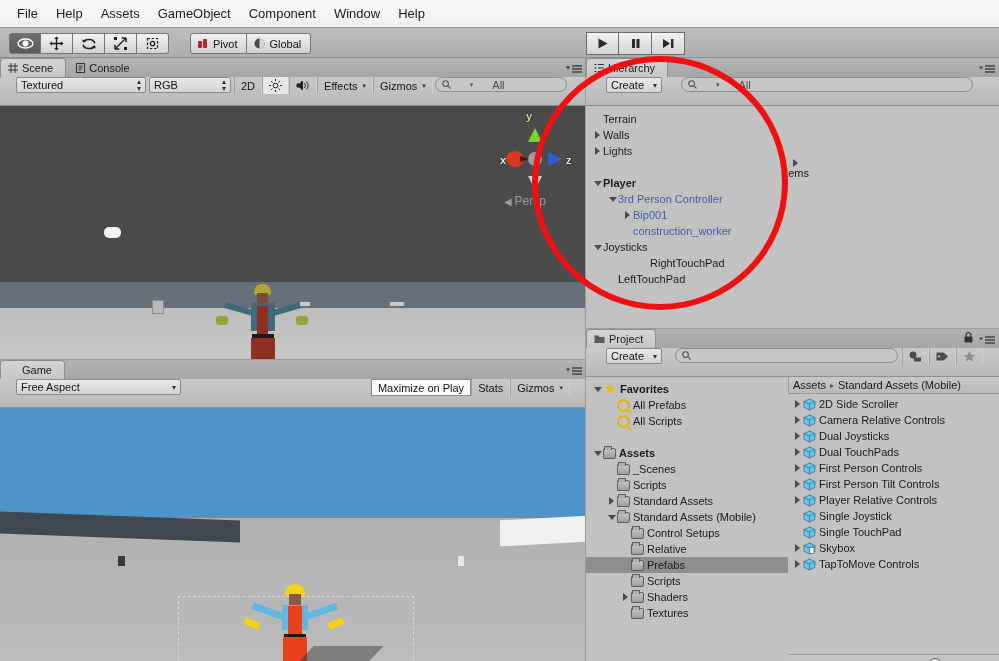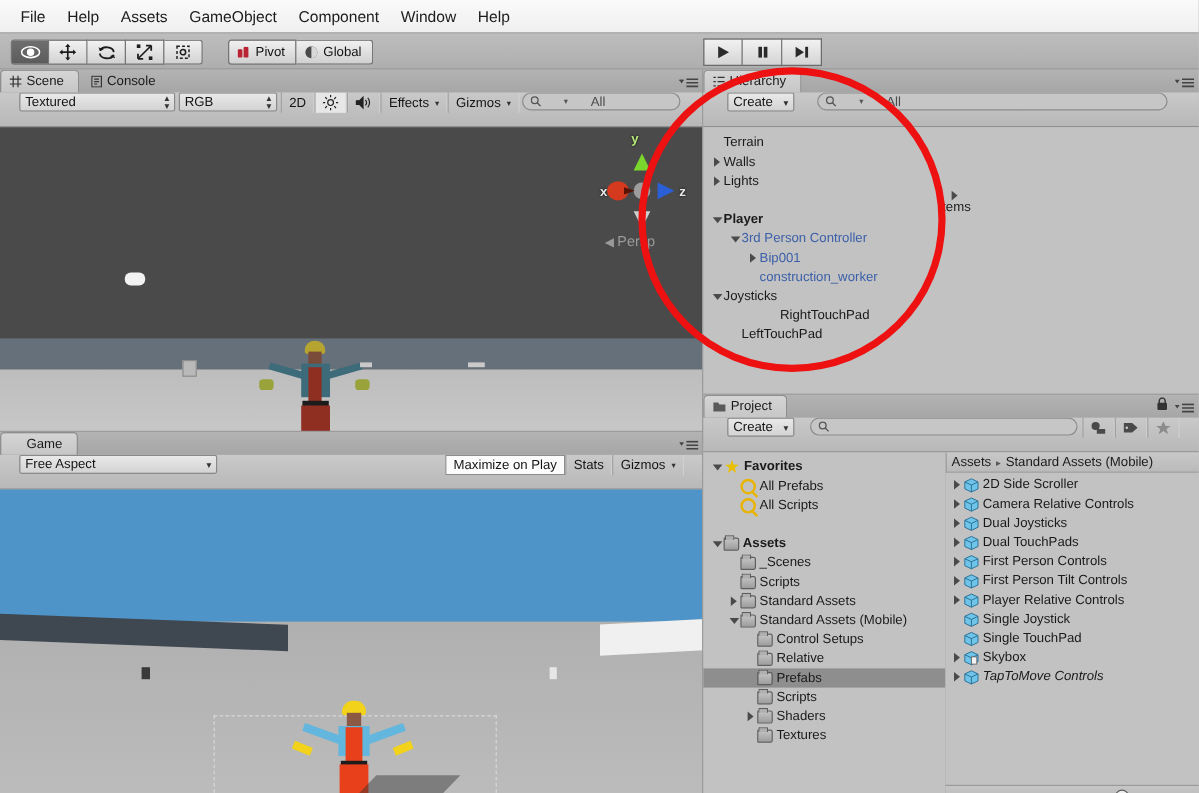--- a/index.html
+++ b/index.html
@@ -809,21 +809,21 @@
                 <span class="tri-r"></span>
               </span>
               <svg width="13" height="13" viewBox="0 0 13 13" class="prefab-cube">
                 <path d="M6.5 1L12 3.6v5.8L6.5 12 1 9.4V3.6z" fill="#6fc4ea" stroke="#2b6f93" stroke-width="0.8"></path>
                 <path d="M1 3.6L6.5 6.2 12 3.6" fill="none" stroke="#2b6f93" stroke-width="0.8"></path>
                 <path d="M6.5 6.2V12" fill="none" stroke="#2b6f93" stroke-width="0.8"></path>
                 <rect x="6.6" y="5.4" width="4.4" height="6" fill="#f2f2f2" stroke="#666" stroke-width="0.7"></rect>
               </svg>
               <span>Skybox</span>
             </div>
-            <div class="row" style="padding-left: 4px; font-style: italic;">
+            <div class="row" style="padding-left: 4px;">
               <span class="tw">
                 <span class="tri-r"></span>
               </span>
               <svg width="13" height="13" viewBox="0 0 13 13" class="prefab-cube">
                 <path d="M6.5 1L12 3.6v5.8L6.5 12 1 9.4V3.6z" fill="#6fc4ea" stroke="#2b6f93" stroke-width="0.8"></path>
                 <path d="M1 3.6L6.5 6.2 12 3.6" fill="none" stroke="#2b6f93" stroke-width="0.8"></path>
                 <path d="M6.5 6.2V12" fill="none" stroke="#2b6f93" stroke-width="0.8"></path>
               </svg>
               <span>TapToMove Controls</span>
             </div>

